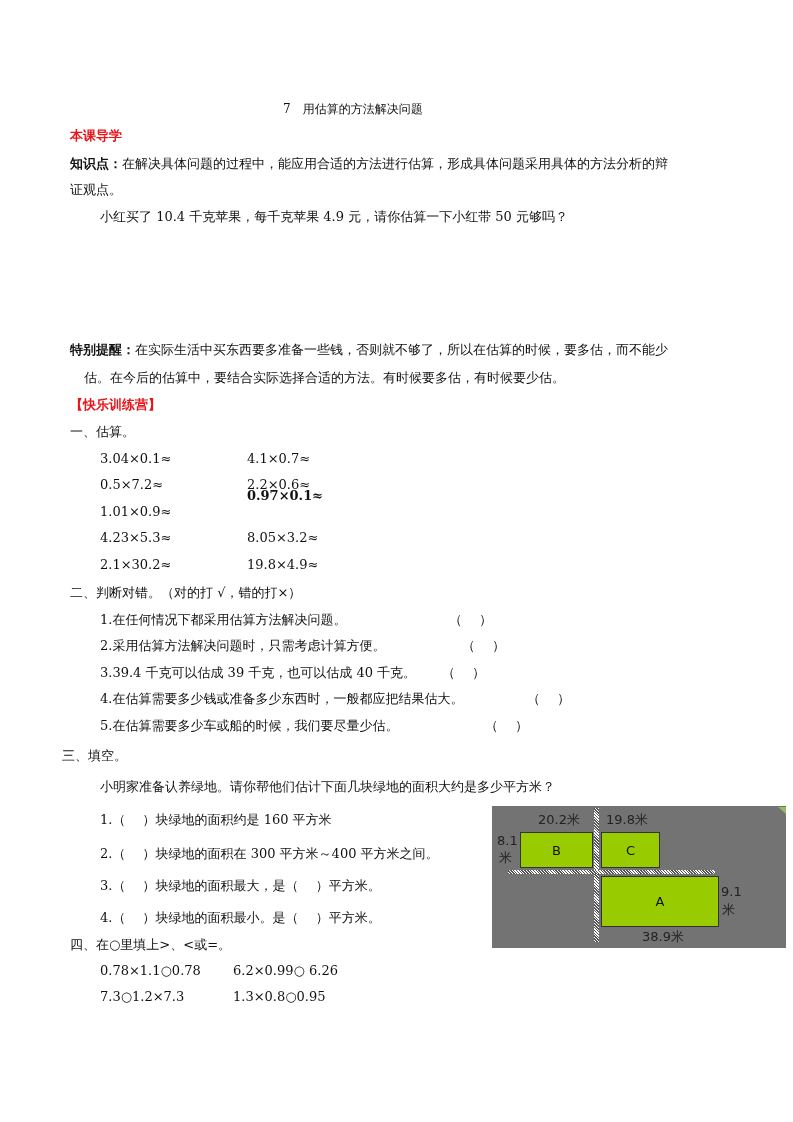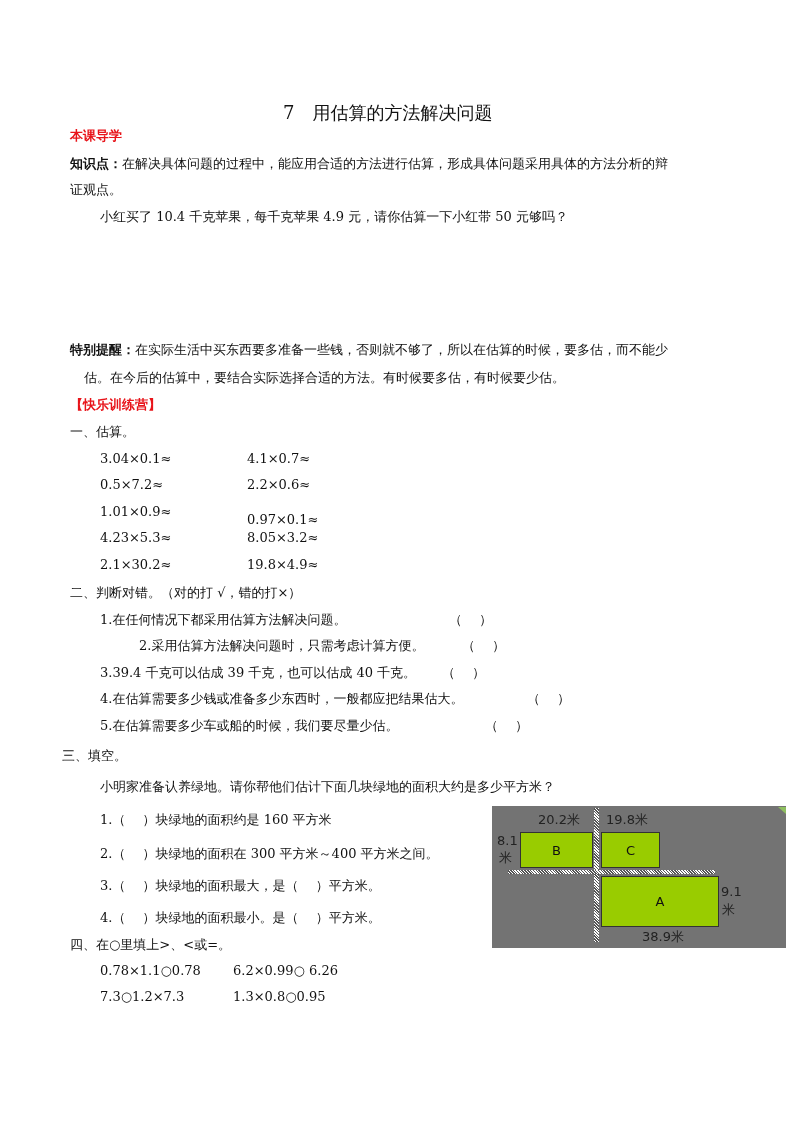--- a/index.html
+++ b/index.html
@@ -1,19 +1,19 @@
 <!DOCTYPE html>
 <html><head>
 <meta charset="utf-8">
 <style>
   html, body { margin:0; padding:0; background:#ffffff; }
   body { width:793px; height:1122px; position:relative; overflow:hidden;
          font-family:"DejaVu Serif","Liberation Serif",serif; color:#111; font-size:13px; }
   .abs { position:absolute; white-space:nowrap; }
-  .title { left:283px; top:101px; font-size:18px; }
+  .title { left:283px; top:101px; font-size:12px; }
   .red-h { color:#e8141a; font-weight:bold; font-family:"DejaVu Sans","Liberation Sans",sans-serif; font-size:13px; }
   .bold { font-weight:bold; font-family:"DejaVu Sans","Liberation Sans",sans-serif; }
   .line { font-size:13px; }
   .fig { position:absolute; left:492px; top:806px; width:294px; height:142px; background:#737373; overflow:hidden; }
   .fig .rect { position:absolute; background:#99cc00; border:1px solid #333; box-sizing:border-box;
                display:flex; align-items:center; justify-content:center;
                font-family:"DejaVu Sans","Liberation Sans",sans-serif; font-size:13px; color:#111; }
   .fig .lbl { position:absolute; font-family:"DejaVu Sans","Liberation Sans",sans-serif; font-size:13px; color:#222; white-space:nowrap; line-height:15px; }
   .road-h { position:absolute; height:4px;
             background: repeating-linear-gradient(45deg,#555 0 1px,#fff 1px 2px); }
@@ -42,30 +42,30 @@
 <div class="abs line" style="left:84px;top:369px;">估。在今后的估算中，要结合实际选择合适的方法。有时候要多估，有时候要少估。</div>
 
 <div class="abs red-h" style="left:70px;top:396px;">【快乐训练营】</div>
 
 <div class="abs line" style="left:70px;top:423px;">一、估算。</div>
 <div class="abs line" style="left:100px;top:451px;">3.04×0.1≈</div>
 <div class="abs line" style="left:247px;top:451px;">4.1×0.7≈</div>
 <div class="abs line" style="left:100px;top:477px;">0.5×7.2≈</div>
 <div class="abs line" style="left:247px;top:477px;">2.2×0.6≈</div>
 <div class="abs line" style="left:100px;top:504px;">1.01×0.9≈</div>
-<div class="abs line" style="left:247px;top:512px;">0.97×0.1≈</div>
+<div class="abs line" style="left:247px;top:488px;font-weight:bold;">0.97×0.1≈</div>
 <div class="abs line" style="left:100px;top:530px;">4.23×5.3≈</div>
 <div class="abs line" style="left:247px;top:530px;">8.05×3.2≈</div>
 <div class="abs line" style="left:100px;top:557px;">2.1×30.2≈</div>
 <div class="abs line" style="left:247px;top:557px;">19.8×4.9≈</div>
 
 <div class="abs line" style="left:70px;top:584px;">二、判断对错。（对的打 √，错的打×）</div>
 <div class="abs line" style="left:100px;top:611px;">1.在任何情况下都采用估算方法解决问题。</div>
 <div class="abs line" style="left:449px;top:611px;">（　 ）</div>
-<div class="abs line" style="left:100px;top:637px;margin-left:39px;">2.采用估算方法解决问题时，只需考虑计算方便。</div>
+<div class="abs line" style="left:100px;top:637px;">2.采用估算方法解决问题时，只需考虑计算方便。</div>
 <div class="abs line" style="left:462px;top:637px;">（　 ）</div>
 <div class="abs line" style="left:100px;top:664px;">3.39.4 千克可以估成 39 千克，也可以估成 40 千克。</div>
 <div class="abs line" style="left:442px;top:664px;">（　 ）</div>
 <div class="abs line" style="left:100px;top:690px;">4.在估算需要多少钱或准备多少东西时，一般都应把结果估大。</div>
 <div class="abs line" style="left:527px;top:690px;">（　 ）</div>
 <div class="abs line" style="left:100px;top:717px;">5.在估算需要多少车或船的时候，我们要尽量少估。</div>
 <div class="abs line" style="left:485px;top:717px;">（　 ）</div>
 
 <div class="abs line" style="left:62px;top:747px;">三、填空。</div>
 <div class="abs line" style="left:100px;top:778px;">小明家准备认养绿地。请你帮他们估计下面几块绿地的面积大约是多少平方米？</div>

